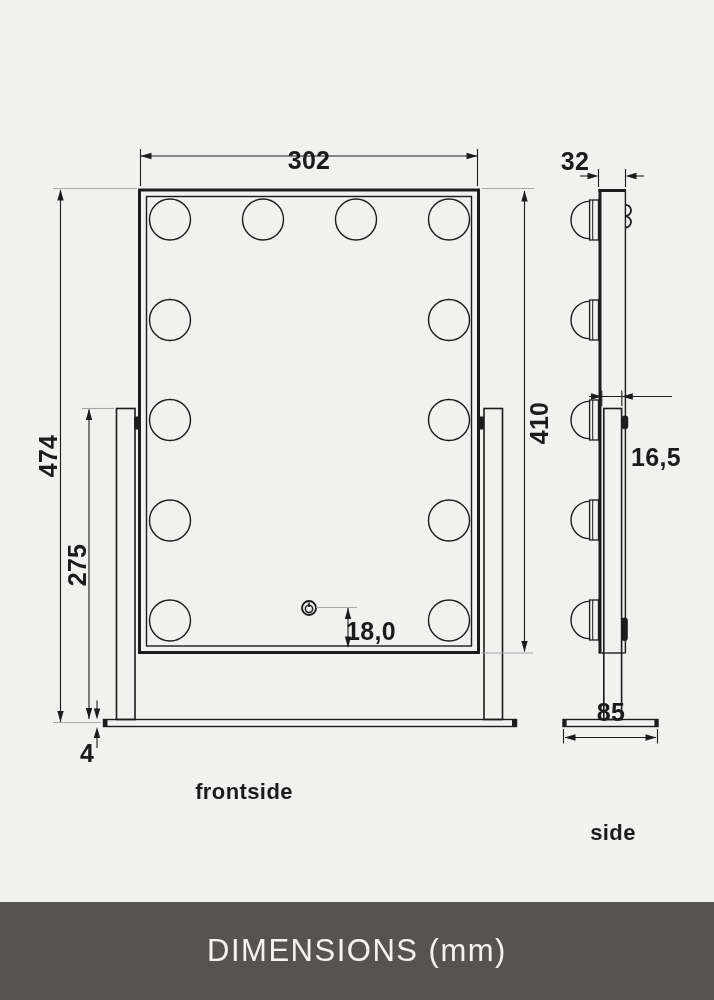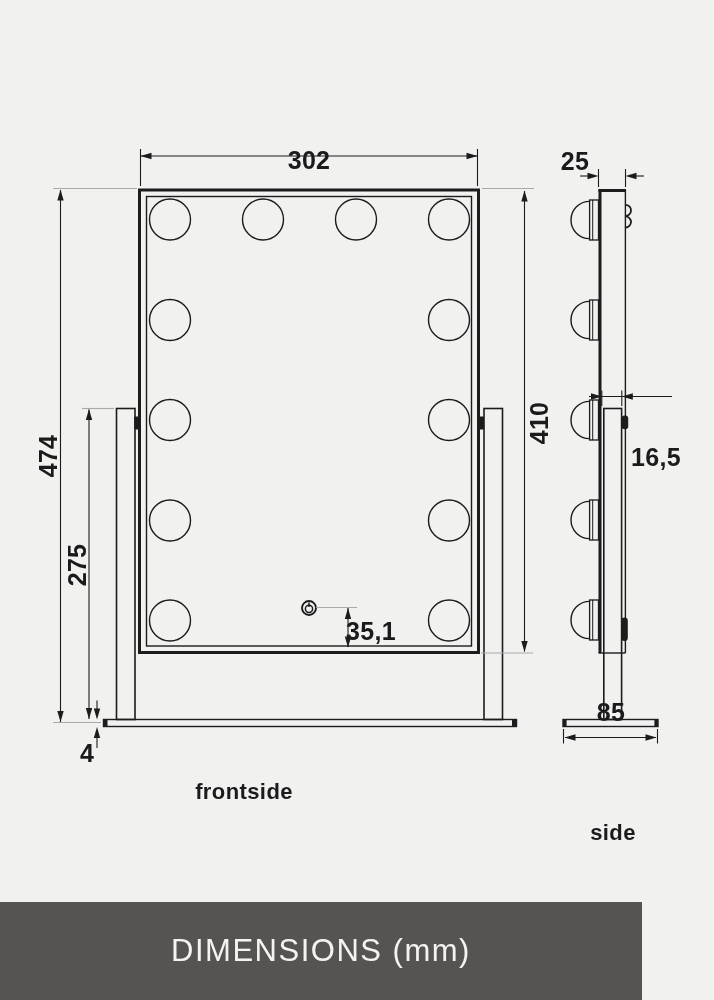--- a/index.html
+++ b/index.html
@@ -18,21 +18,21 @@
   .arr{fill:#1c1c1c;stroke:none;}
   .solid{fill:#1c1c1c;stroke:none;}
 
   
   .lbl{position:absolute;transform:translate(-50%,-50%);font-weight:700;font-size:25px;
        color:#1b1b1b;white-space:nowrap;letter-spacing:.3px;}
   .rot{transform:translate(-50%,-50%) rotate(-90deg);}
   .viewlabel{font-weight:700;font-size:22px;letter-spacing:.4px;}
 
   
-  #footer{position:absolute;left:0;top:902px;width:642px;height:98px;background:#575350;
+  #footer{position:absolute;left:0;top:902px;width:714px;height:98px;background:#575350;
           display:flex;align-items:center;justify-content:center;}
   #footer .ftxt{color:#f4f3f1;font-size:31px;font-weight:300;letter-spacing:1.5px;white-space:nowrap;}
 </style>
 </head>
 <body>
 
 <div id="canvas">
 
   <svg width="714" height="1000" viewBox="0 0 714 1000">
 
@@ -168,22 +168,22 @@
       <polygon class="arr" points="564.5,737.5 575.5,734.3 575.5,740.7"></polygon>
       <polygon class="arr" points="656.5,737.5 645.5,734.3 645.5,740.7"></polygon>
     </g>
   </svg>
 
   <div class="lbl" style="left:309px;top:160px;">302</div>
   <div class="lbl rot" style="left:48px;top:456px;">474</div>
   <div class="lbl rot" style="left:77px;top:565px;">275</div>
   <div class="lbl" style="left:87px;top:753px;">4</div>
   <div class="lbl rot" style="left:539px;top:423px;">410</div>
-  <div class="lbl" style="left:371px;top:631px;">35,1</div>
-  <div class="lbl" style="left:575px;top:161px;">25</div>
+  <div class="lbl" style="left:371px;top:631px;">18,0</div>
+  <div class="lbl" style="left:575px;top:161px;">32</div>
   <div class="lbl" style="left:656px;top:409px;margin-top:48px;">16,5</div>
   <div class="lbl" style="left:611px;top:712px;">85</div>
 
   <div class="lbl viewlabel" style="left:244px;top:792px;">frontside</div>
   <div class="lbl viewlabel" style="left:613px;top:792px;margin-top:41px;">side</div>
 
   <div id="footer">
     <div class="ftxt">DIMENSIONS (mm)</div>
   </div>
 </div>

